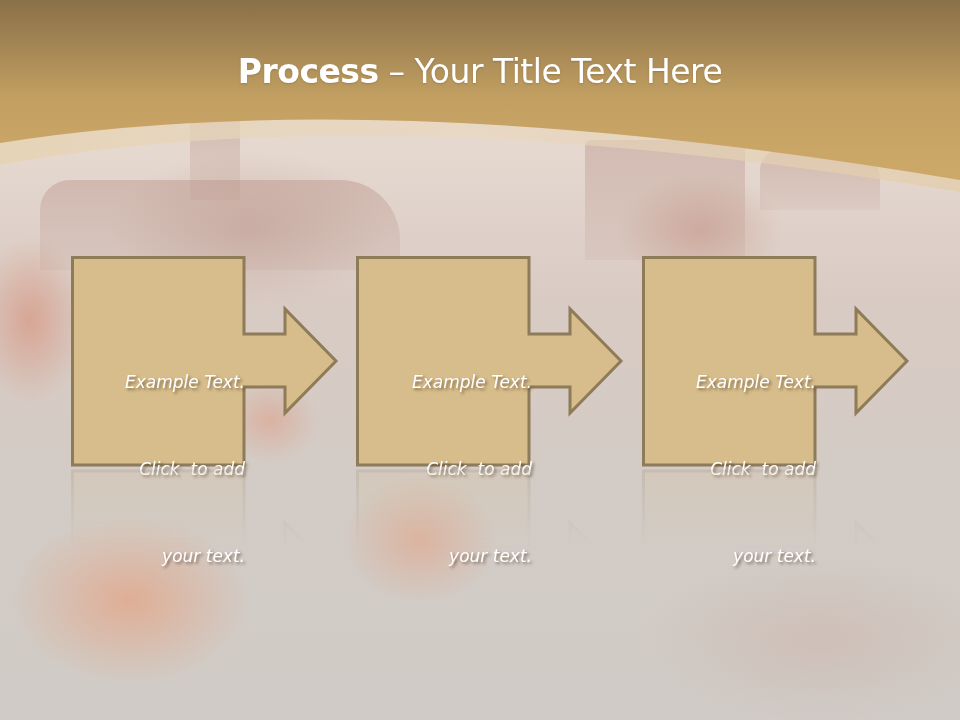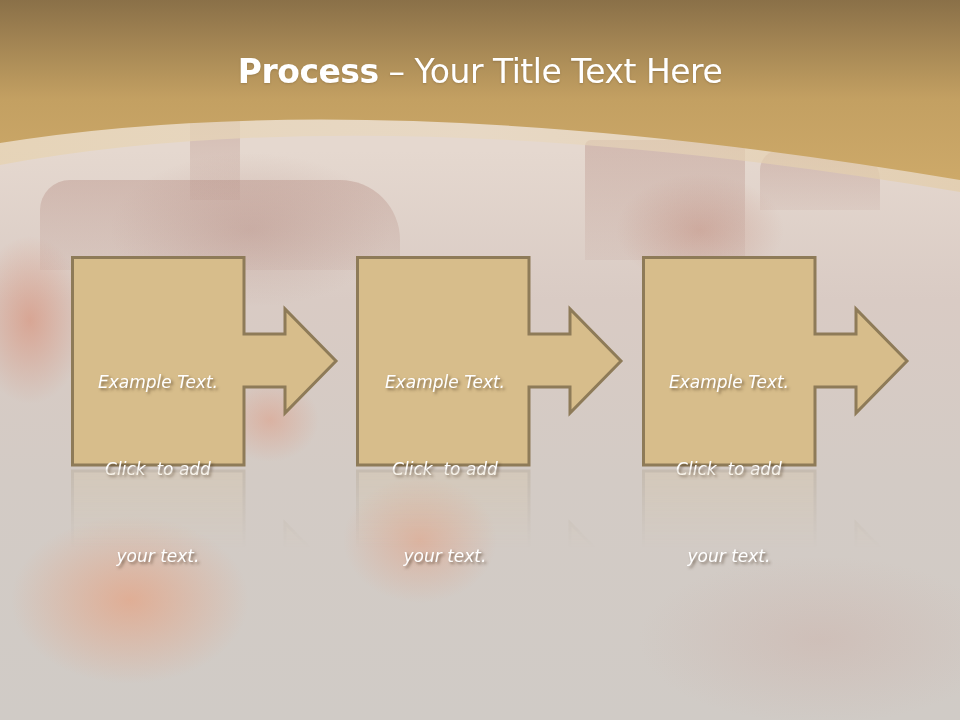--- a/index.html
+++ b/index.html
@@ -43,21 +43,21 @@
     
     .shape { position: absolute; }
     .shape svg { position: absolute; left: 0; top: 0; overflow: visible; }
     .shape-text {
       position: absolute;
       color: #ffffff;
       font-family: "DejaVu Sans", sans-serif;
       font-style: italic;
       font-size: 17px;
       line-height: 29px;
-      text-align: center;
+      text-align: right;
       white-space: pre;
       text-shadow: 2px 2px 3px rgba(60,40,20,0.55);
     }
     .reflection {
       position: absolute; opacity: 0.55;
       transform: scaleY(-1);
       -webkit-mask-image: linear-gradient(0deg, rgba(0,0,0,0.35), rgba(0,0,0,0) 38%);
       mask-image: linear-gradient(0deg, rgba(0,0,0,0.35), rgba(0,0,0,0) 38%);
     }
   </style>

